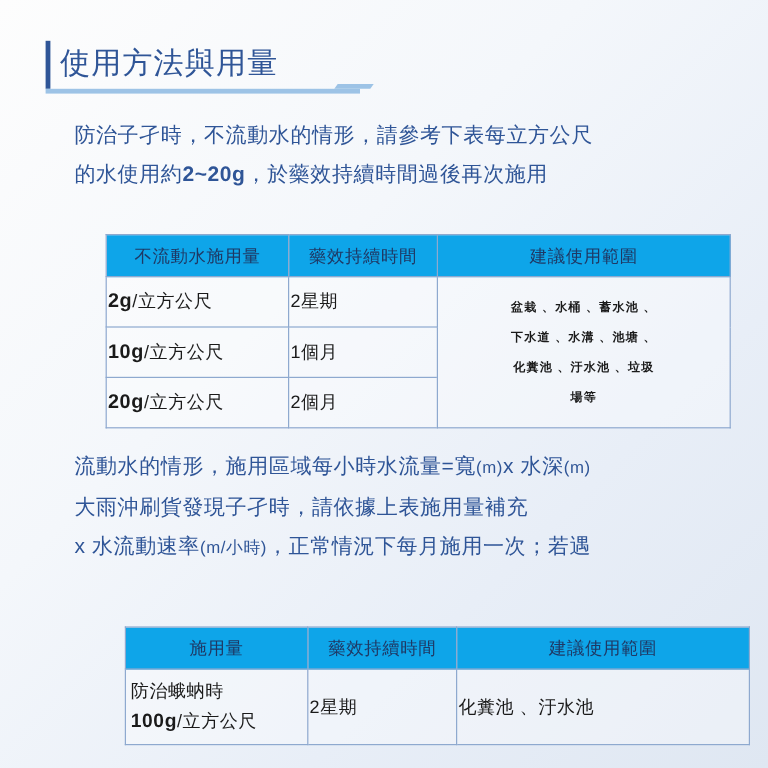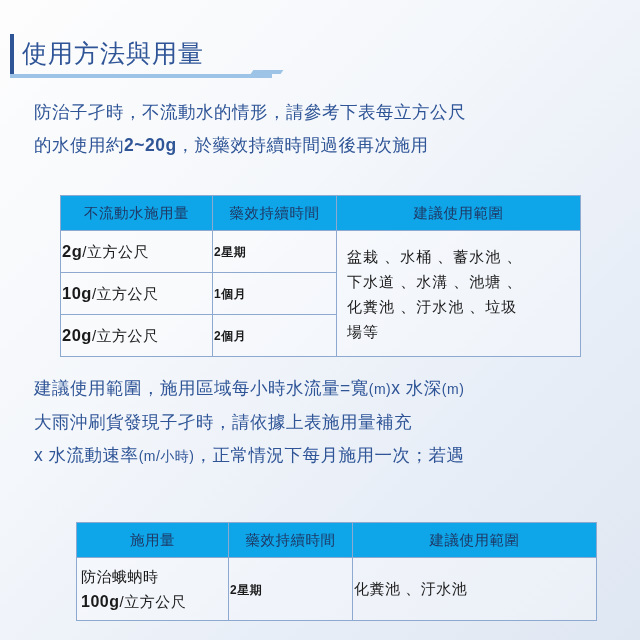--- a/index.html
+++ b/index.html
@@ -11,20 +11,21 @@
     height: 640px;
     font-family: "Liberation Sans", sans-serif;
     background: linear-gradient(135deg, #fdfdfd 0%, #f4f7fb 38%, #e8eef7 70%, #dfe7f2 100%);
     overflow: hidden;
     position: relative;
   }
   .page {
     position: absolute;
     inset: 0;
     padding: 0;
+    margin-left: 28px;
   }
 
   
   .heading-wrap {
     position: absolute;
     left: 0;
     top: 34px;
     width: 100%;
     height: 44px;
   }
@@ -99,33 +100,34 @@
     letter-spacing: 0.5px;
   }
   td {
     color: #1a1a1a;
     font-size: 15px;
     text-align: left;
     letter-spacing: 0.5px;
     background: rgba(255,255,255,0.35);
   }
   td.range {
-    text-align: left;
+    text-align: center;
     padding: 6px 10px;
-    font-size: 15px;
+    font-size: 10px;
     line-height: 25px;
     letter-spacing: 1px;
+    font-weight: bold;
   }
   td .amt {
     font-weight: bold;
     font-size: 16.5px;
   }
   td .dur {
-    font-weight: bold;
-    font-size: 12px;
+    font-weight: normal;
+    font-size: 15px;
   }
 
   #table1 {
     left: 60px;
     top: 195px;
     width: 520px;
   }
   #table1 .c1 { width: 152px; }
   #table1 .c2 { width: 124px; }
   #table1 .c3 { width: 244px; }
@@ -209,21 +211,21 @@
         </td>
         <td>
           <span class="dur">2個月</span>
         </td>
       </tr>
     </tbody>
   </table>
 
   <div class="para" id="para2">
     <div>
-      <span>建議使用範圍，施用區域每小時水流量=寬</span><span class="sm">(m)</span><span>x 水深</span><span class="sm">(m)</span>
+      <span>流動水的情形，施用區域每小時水流量=寬</span><span class="sm">(m)</span><span>x 水深</span><span class="sm">(m)</span>
     </div>
     <div>
       <span>大雨沖刷貨發現子孑時，請依據上表施用量補充</span>
     </div>
     <div>
       <span>x 水流動速率</span><span class="sm">(m/小時)</span><span>，正常情況下每月施用一次；若遇</span>
     </div>
   </div>
 
   <table id="table2">

